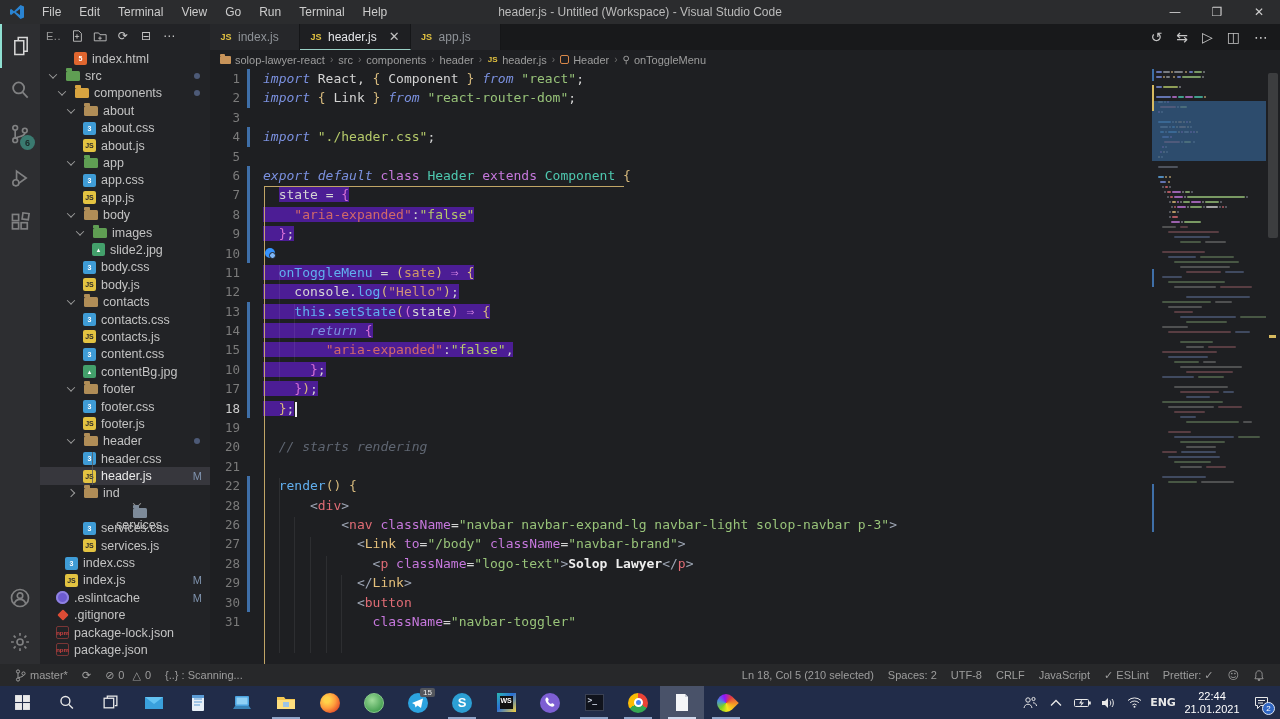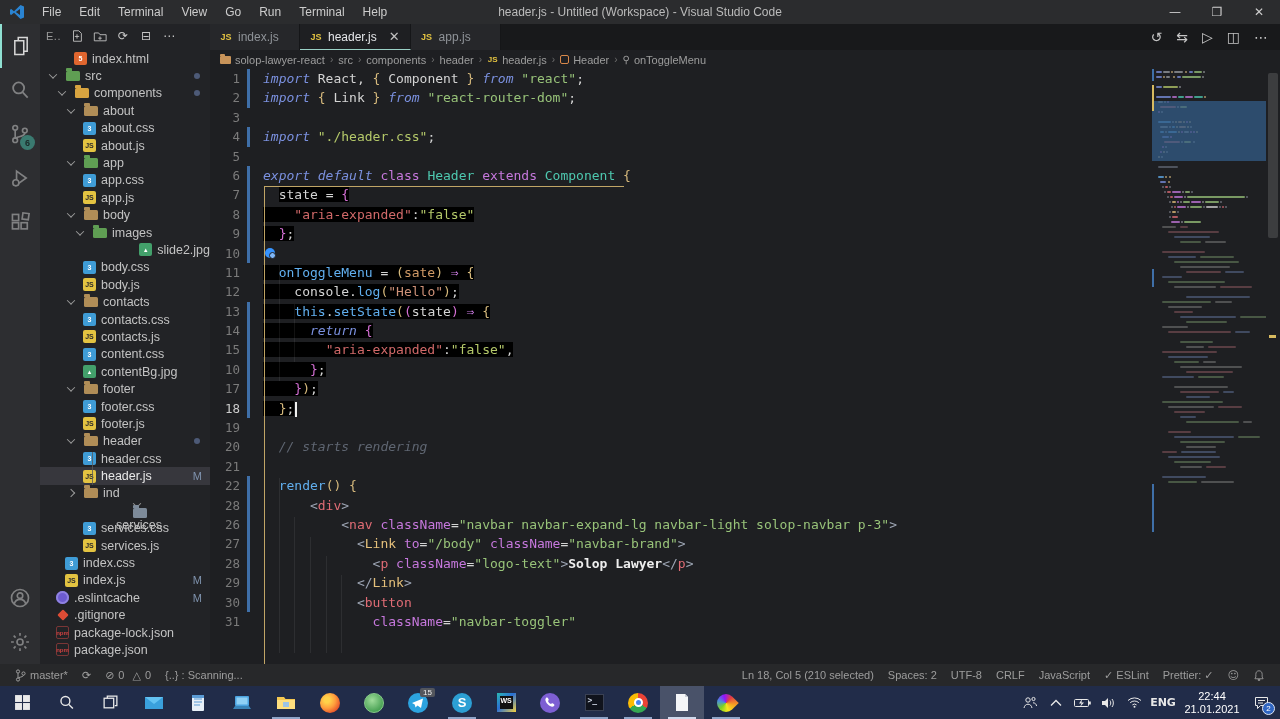--- a/index.html
+++ b/index.html
@@ -62,21 +62,21 @@
   .bc-wrench{color:#9d9d9d;font-size:10px}
   
   .codewrap{position:absolute;top:45px;left:0;right:128px;bottom:0;overflow:hidden}
   .codelines{position:relative;font:13px/19.4px "DejaVu Sans Mono",monospace;color:#d4d4d4}
   .cl{height:19.4px;display:flex;white-space:pre}
   .ln{width:30px;text-align:right;color:#7b7b7b;flex:none;font-size:12.5px}
   .ln.cur{color:#cccccc}
   .gitcol{width:23px;flex:none;position:relative}
   .gitcol.mod::before{content:"";position:absolute;left:7px;top:0;width:3px;height:100%;background:#3f6fa8}
   .ct{flex:none}
-  .sel{background:#000000}
+  .sel{background:#4c1d95}
   .tk-kw{color:#7b91e0;font-style:italic}
   .tk-kw2{color:#c678dd}
   .tk-cls{color:#4ec9b0}
   .tk-fnb{color:#61afef}
   .tk-str{color:#98c379}
   .tk-strY{color:#b5c96a}
   .tk-strR{color:#d16969}
   .tk-strO{color:#ce9178}
   .tk-pl{color:#d4d4d4}
   .tk-attr{color:#c678dd}
@@ -295,21 +295,21 @@
         <div class="trow" style="padding-left: 28px;">
           <span class="chev down" style="margin: 0px 4px 0px 0px;"></span>
           <span class="fold" style="background: rgb(176, 141, 87);"></span>
           <span>body</span>
         </div>
         <div class="trow" style="padding-left: 37px;">
           <span class="chev down" style="margin: 0px 4px 0px 0px;"></span>
           <span class="fold" style="background: rgb(95, 158, 83);"></span>
           <span>images</span>
         </div>
-        <div class="trow" style="padding-left: 46px; justify-content: flex-end;">
+        <div class="trow" style="padding-left: 46px;">
           <span class="fic img">▲</span>
           <span>slide2.jpg</span>
         </div>
         <div class="trow" style="padding-left: 37px;">
           <span class="fic css">3</span>
           <span>body.css</span>
         </div>
         <div class="trow" style="padding-left: 37px;">
           <span class="fic js">JS</span>
           <span>body.js</span>

